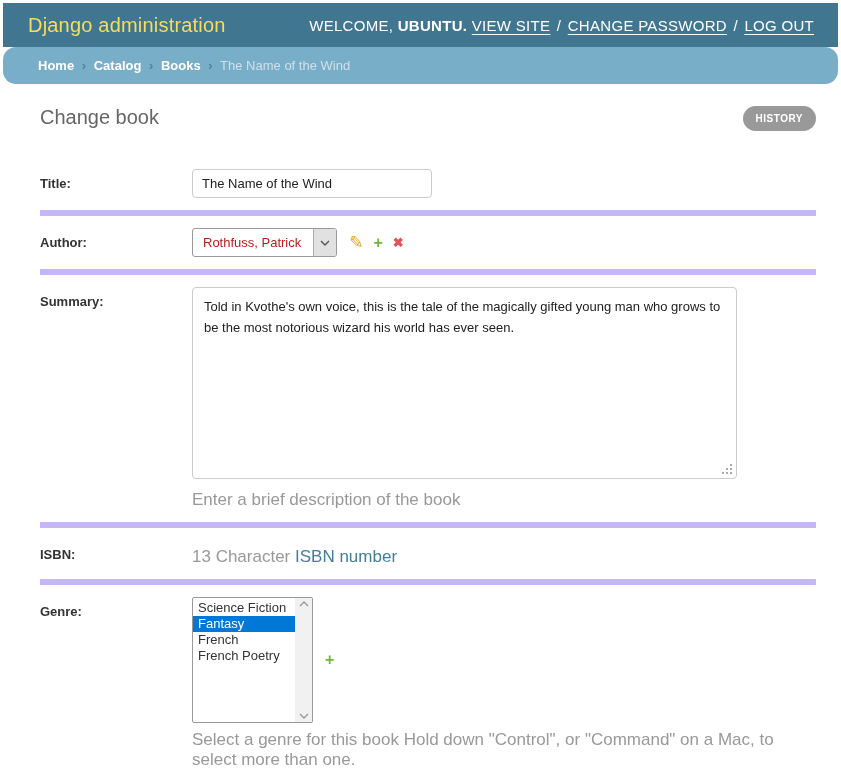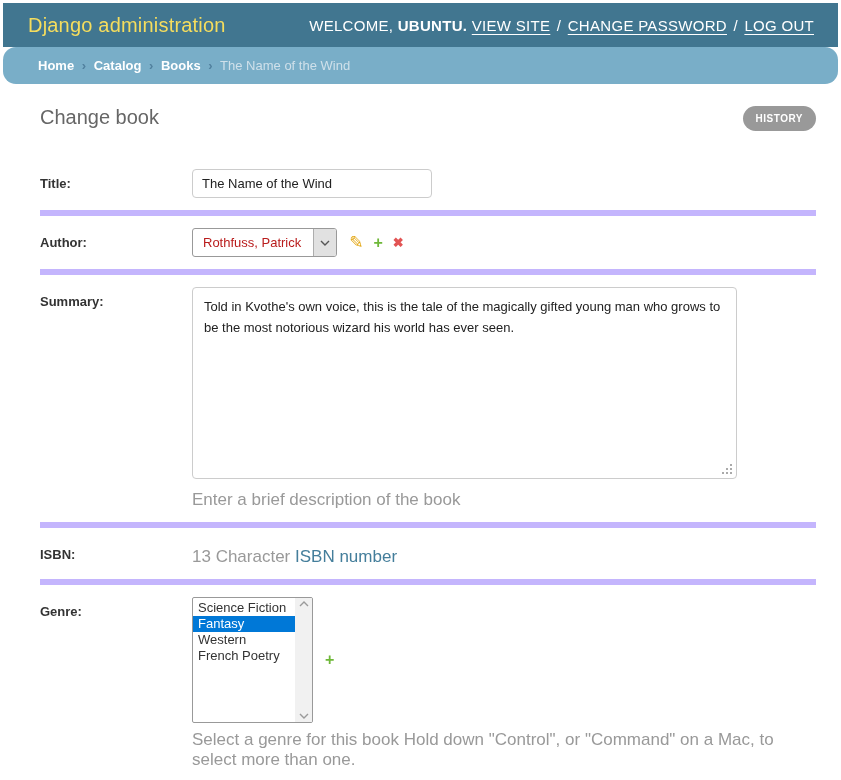--- a/index.html
+++ b/index.html
@@ -306,21 +306,21 @@
   </div>
 
   <div class="form-row">
     <label class="flabel">Genre:</label>
     <div class="field-col">
       <div class="genre-line">
         <div class="multi-select">
           <div class="ms-options">
             <div class="ms-option">Science Fiction</div>
             <div class="ms-option selected">Fantasy</div>
-            <div class="ms-option">Western</div>
+            <div class="ms-option">French</div>
             <div class="ms-option">French Poetry</div>
           </div>
           <div class="ms-scrollbar">
             <svg width="10" height="6" viewBox="0 0 10 6">
                 <polyline points="1,5 5,1 9,5" fill="none" stroke="#9a9a9a" stroke-width="1.4"></polyline>
               </svg>
             <svg width="10" height="6" viewBox="0 0 10 6">
                 <polyline points="1,1 5,5 9,1" fill="none" stroke="#9a9a9a" stroke-width="1.4"></polyline>
               </svg>
           </div>

